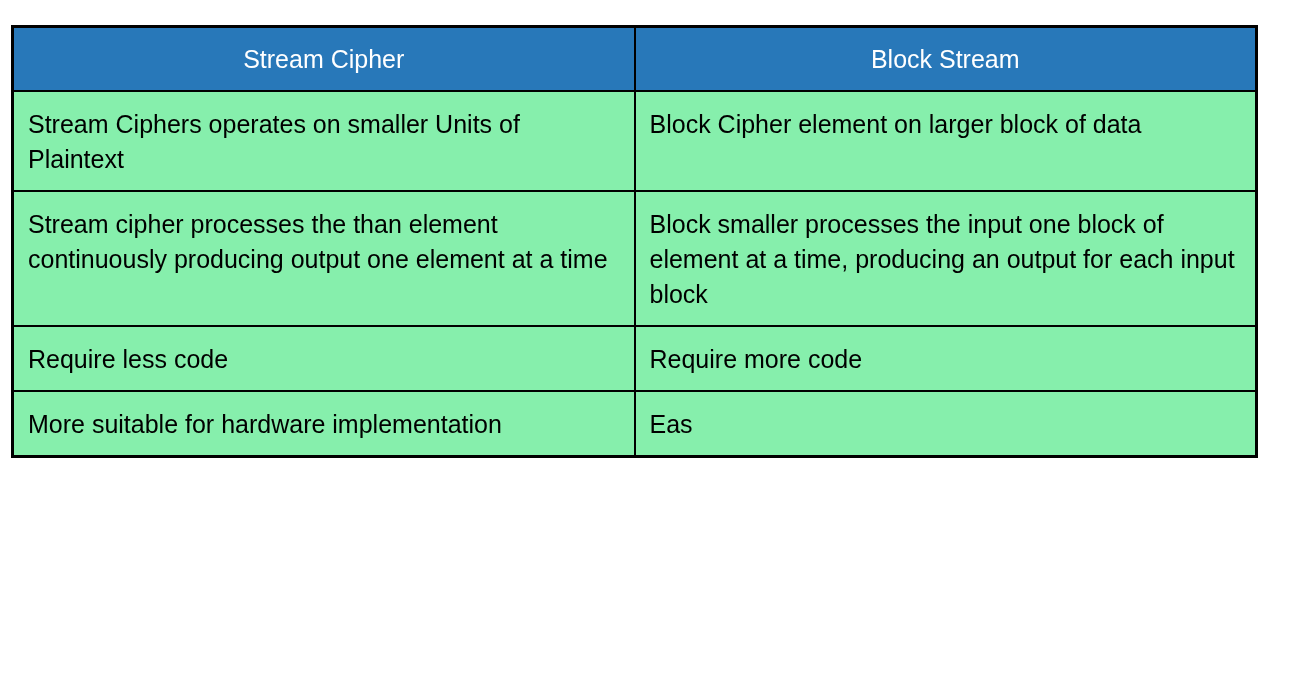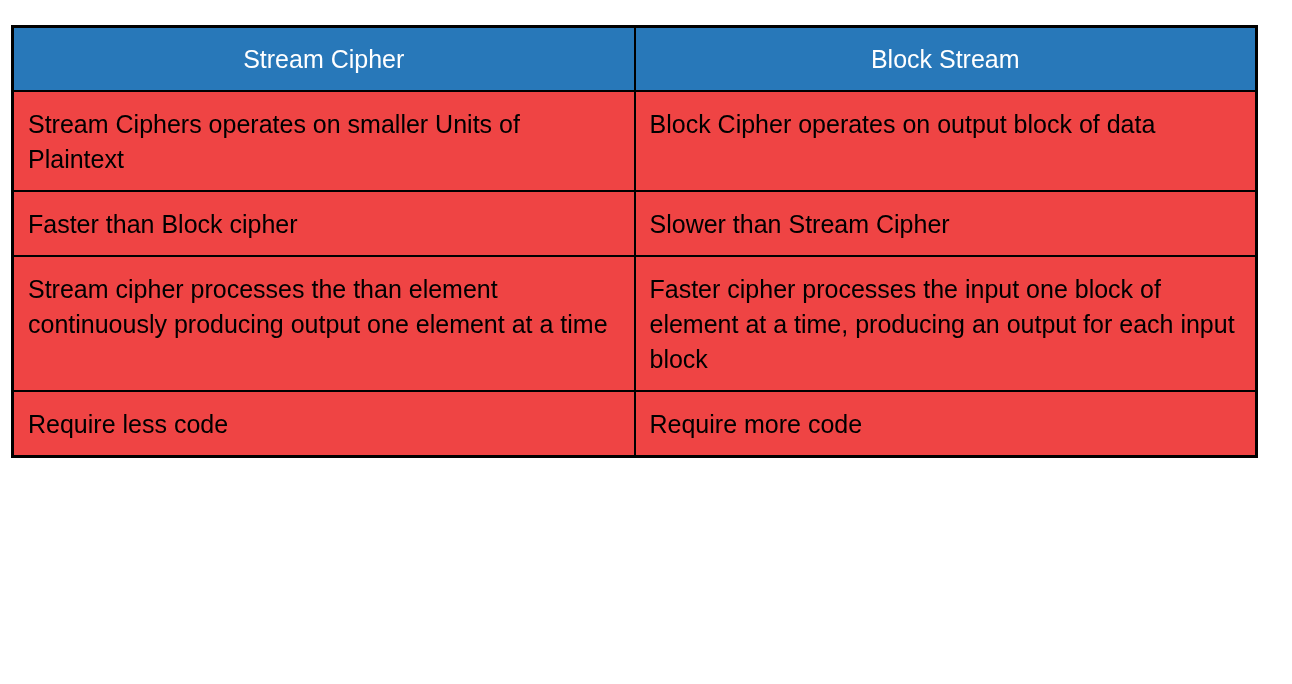--- a/index.html
+++ b/index.html
@@ -13,21 +13,21 @@
   .table-wrap {
     position: absolute;
     left: 11px;
     top: 25px;
   }
   table.cipher-table {
     border-collapse: collapse;
     width: 1247px;
     table-layout: fixed;
     border: 3px solid var(--border-color, #000);
-    background: #ef4444;
+    background: #86efac;
   }
   table.cipher-table th,
   table.cipher-table td {
     border: 2px solid var(--border-color, #000);
     font-size: 25px;
   }
   table.cipher-table th {
     background: var(--header-bg, #2878b9);
     color: var(--header-fg, #ffffff);
     font-weight: normal;
@@ -56,29 +56,29 @@
     </colgroup>
     <thead>
       <tr>
         <th>Stream Cipher</th>
         <th>Block Stream</th>
       </tr>
     </thead>
     <tbody>
       <tr>
         <td>Stream Ciphers operates on smaller Units of Plaintext</td>
-        <td>Block Cipher operates on output block of data</td>
-      </tr>
-      <tr>
-        <td>Faster than Block cipher</td>
-        <td>Slower than Stream Cipher</td>
+        <td>Block Cipher element on larger block of data</td>
       </tr>
       <tr>
         <td>Stream cipher processes the than element continuously producing output one element at a time</td>
-        <td>Faster cipher processes the input one block of element at a time, producing an output for each input block</td>
+        <td>Block smaller processes the input one block of element at a time, producing an output for each input block</td>
       </tr>
       <tr>
         <td>Require less code</td>
         <td>Require more code</td>
+      </tr>
+      <tr>
+        <td>More suitable for hardware implementation</td>
+        <td>Eas</td>
       </tr>
     </tbody>
   </table>
 </div>
 
 </body></html>

